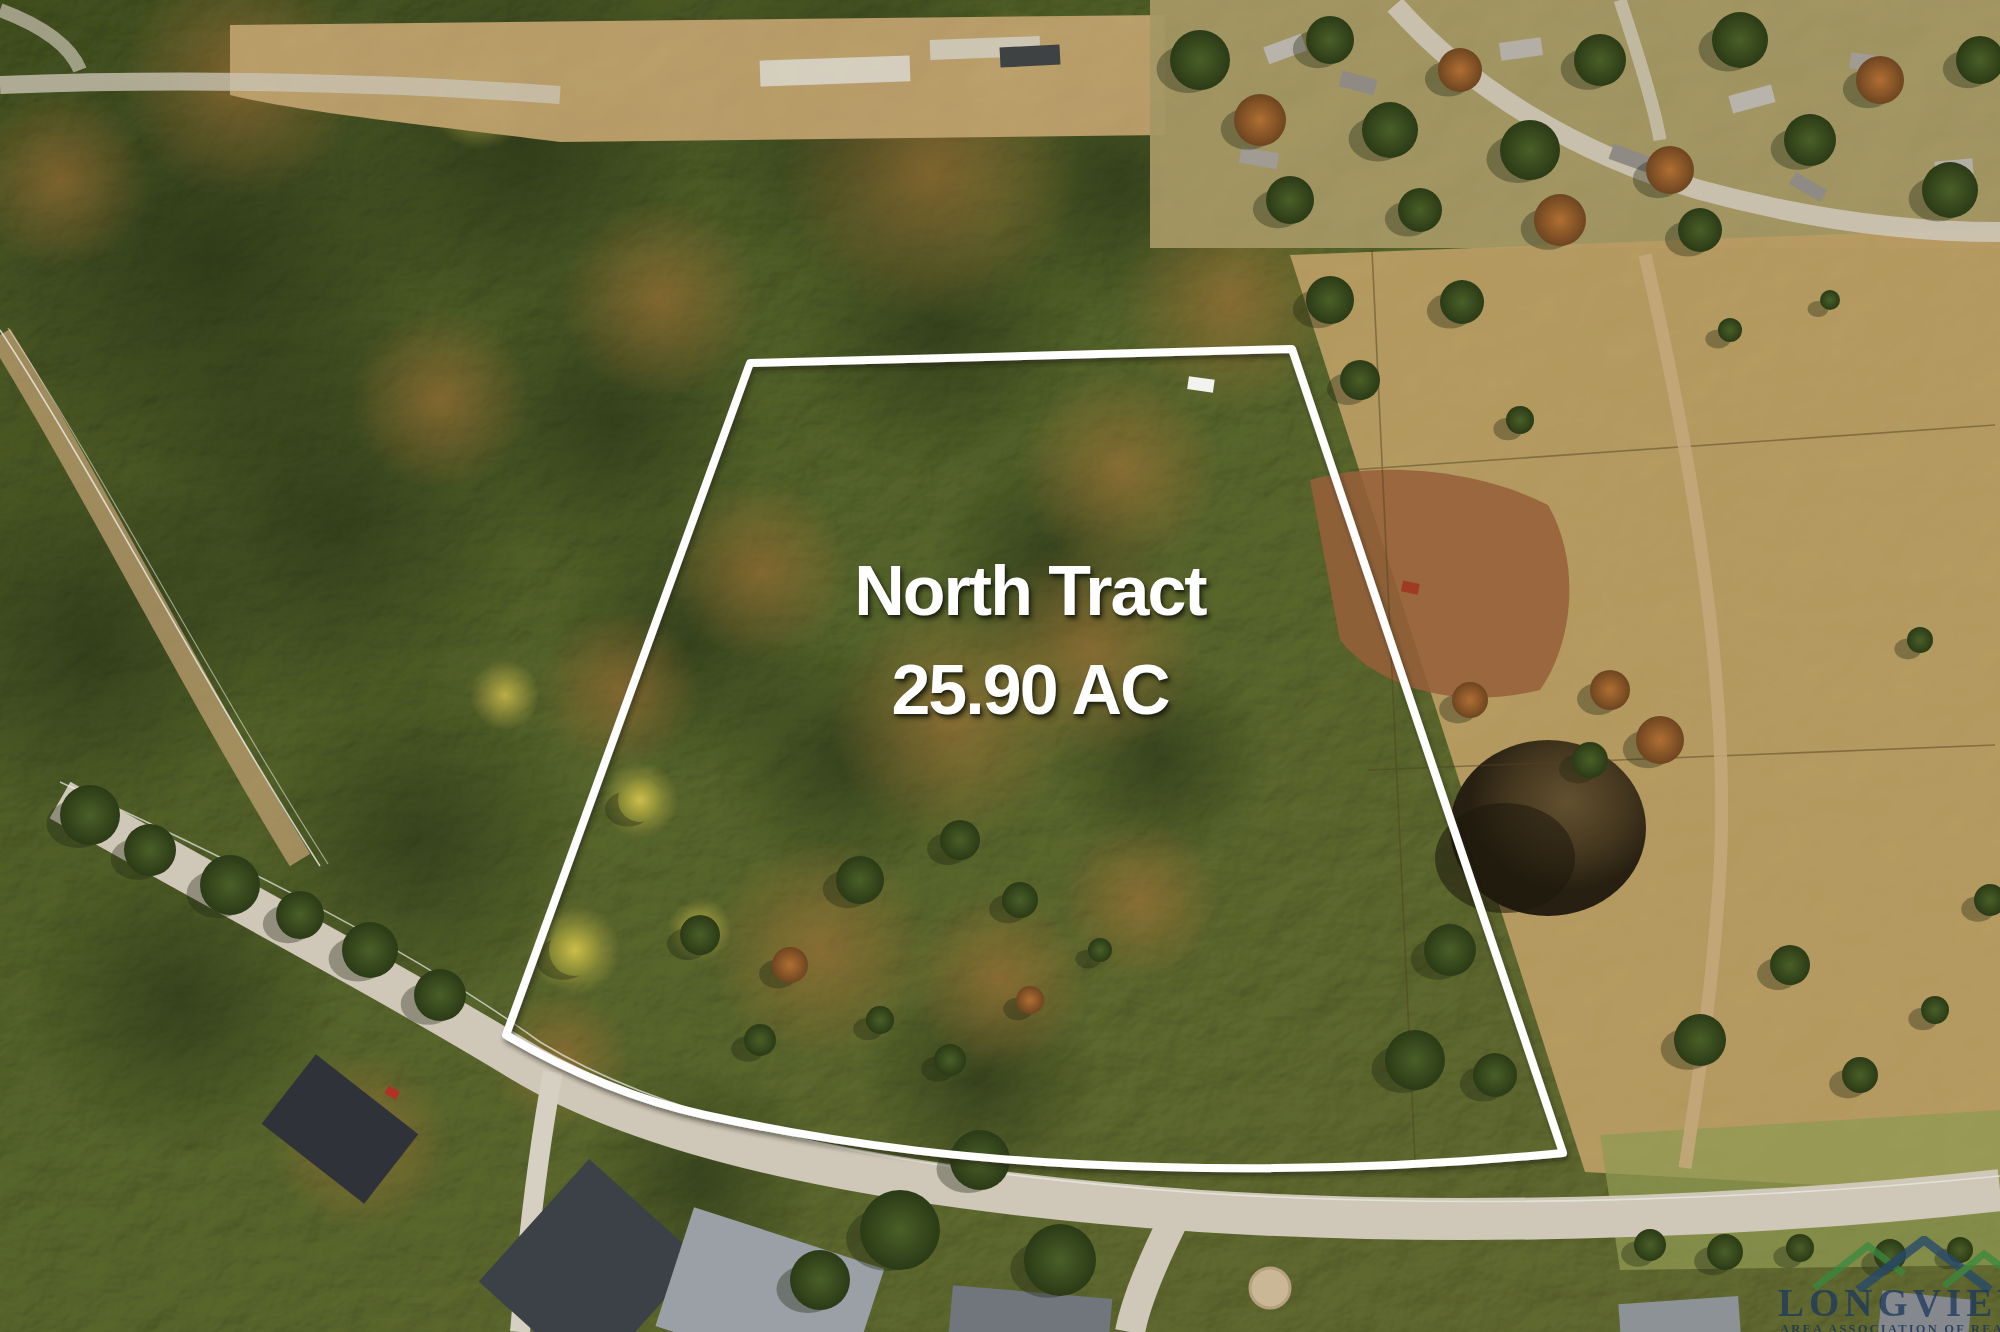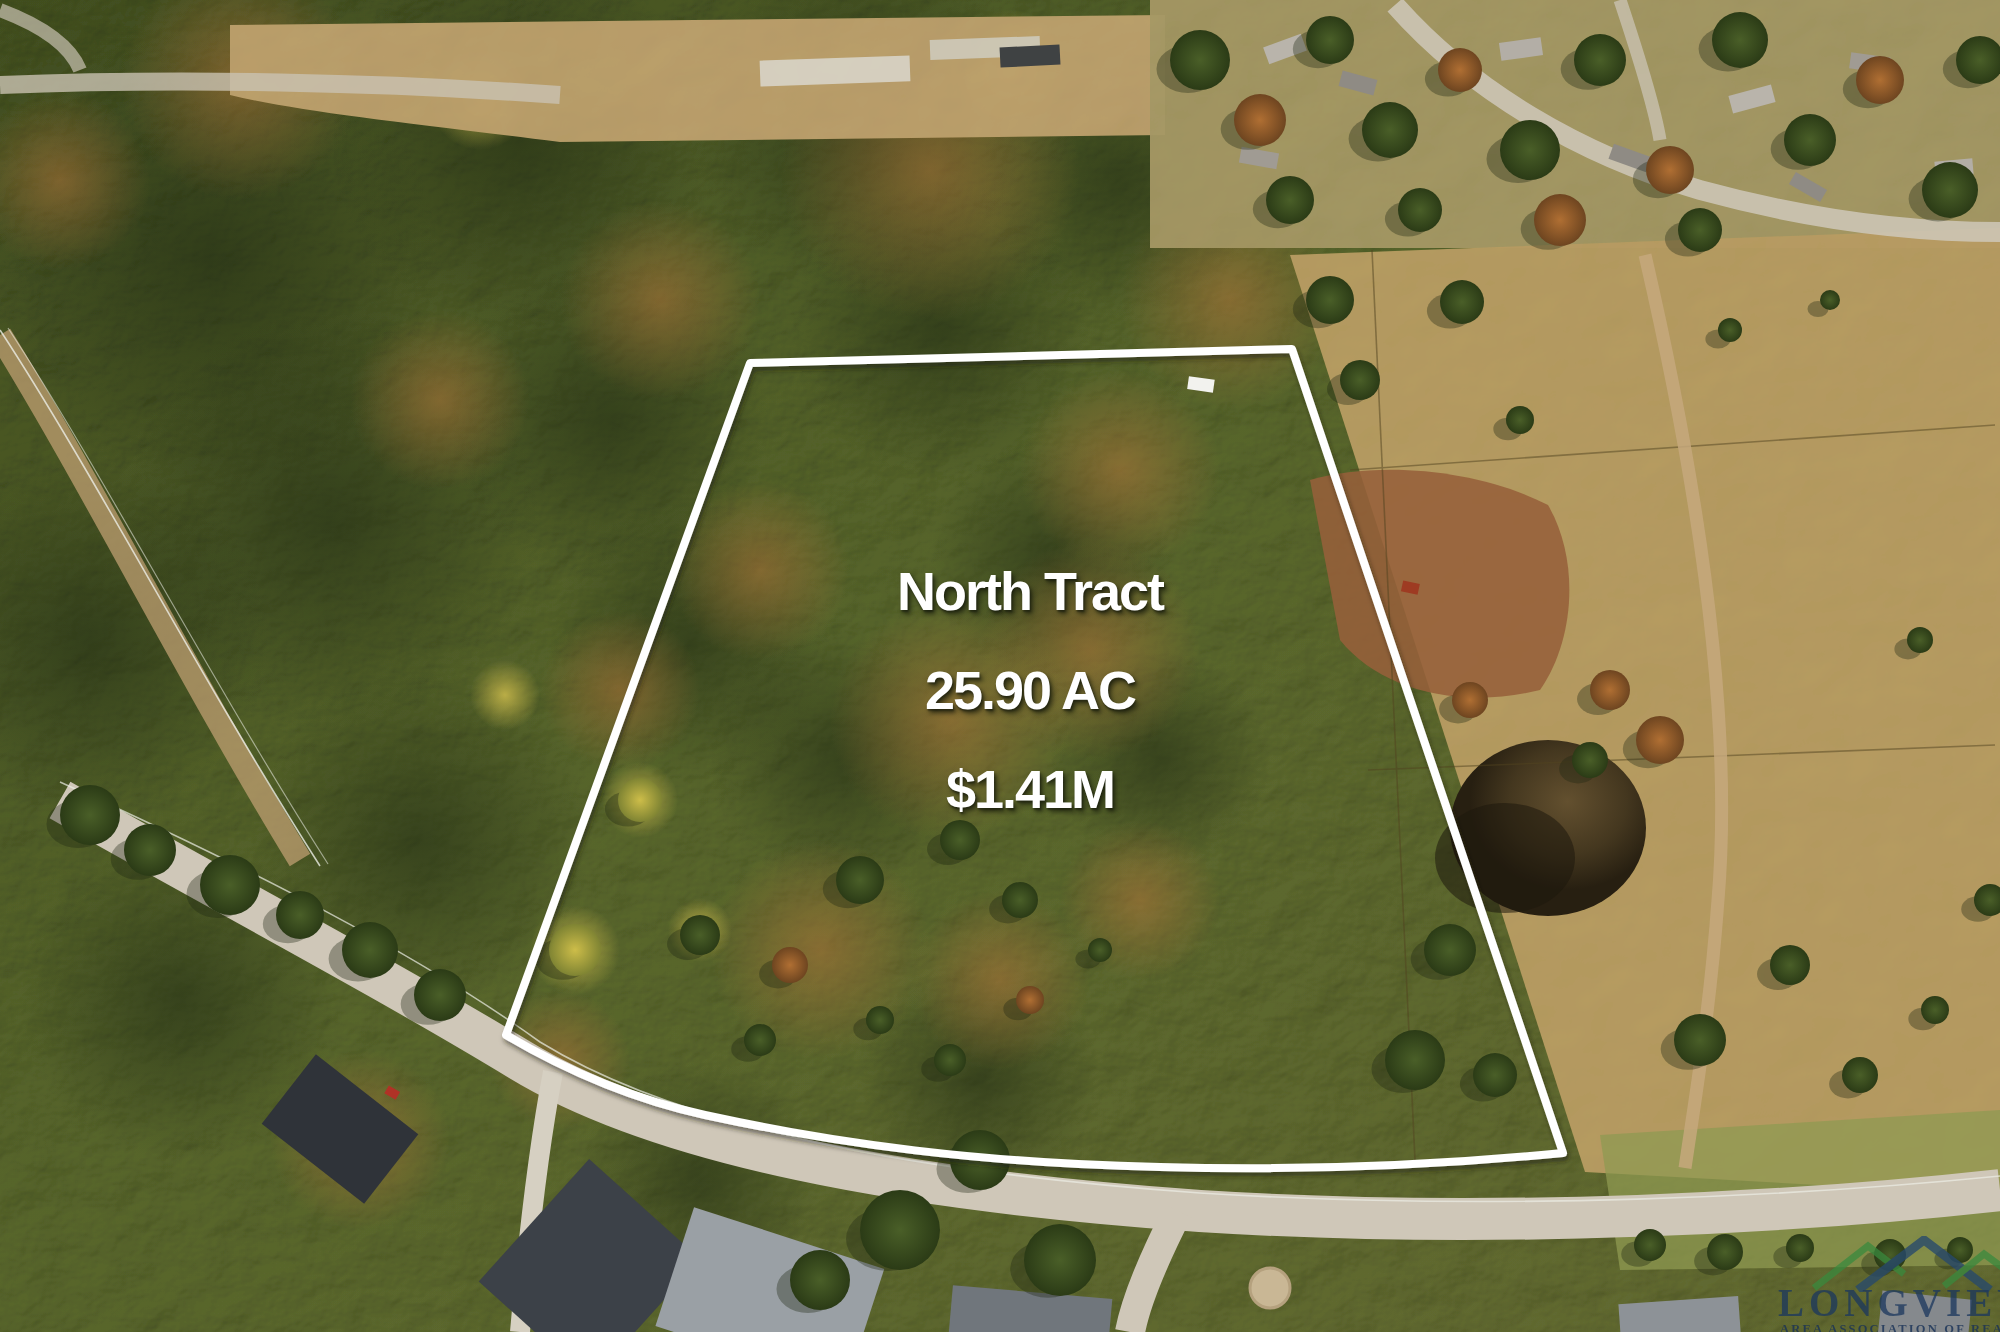--- a/index.html
+++ b/index.html
@@ -4,21 +4,21 @@
 <style>
   html,body{margin:0;padding:0;background:#222;}
   .stage{
     position:relative;width:2000px;height:1332px;overflow:hidden;
     font-family:"Liberation Sans",sans-serif;background:#55622c;
   }
   .scene{position:absolute;left:0;top:0;width:2000px;height:1332px;display:block;}
   
   .parcel-overlay{
     position:absolute;left:430px;top:542px;width:1200px;text-align:center;
-    color:#ffffff;font-weight:bold;font-size:54px;line-height:99px;letter-spacing:-2px;
+    color:#ffffff;font-weight:bold;font-size:70px;line-height:99px;letter-spacing:-2px;
     text-shadow:3px 4px 5px rgba(22,26,12,.70), 1px 2px 2px rgba(22,26,12,.55);
     pointer-events:none;
   }
   
   .watermark{position:absolute;left:1778px;top:1236px;width:330px;opacity:.92;}
   .wm-logo{position:absolute;left:28px;top:0;width:230px;height:56px;opacity:.85;}
   .wm-name{
     position:absolute;left:0;top:44px;width:330px;white-space:nowrap;
     font-family:"Liberation Serif","DejaVu Serif",serif;font-weight:700;
     font-size:39px;letter-spacing:5px;color:rgba(27,55,94,.82);
@@ -325,21 +325,20 @@
         <ellipse cx="1968" cy="69" rx="25.200000000000003" ry="19.200000000000003" fill="#1c2410" opacity="0.35"></ellipse>
         <circle cx="1980" cy="60" r="24" fill="url(#treeG)"></circle>
       </g>
 
     <path fill="none" stroke="#ffffff" stroke-width="8" stroke-linejoin="round" filter="url(#lineShadow)" d="M 750 363 L 1292 349 L 1563 1153 C 1440 1165 1300 1171 1160 1167 C 980 1163 838 1144 705 1115 C 618 1096 552 1062 506 1035 Z"></path>
   </svg>
 
   <div class="parcel-overlay">
     <div>North Tract</div>
     <div>25.90 AC</div>
-    <div>$1.41M</div>
   </div>
 
   <div class="watermark">
     <svg class="wm-logo" viewBox="0 0 230 56">
       <path d="M 8 52 L 62 10 L 98 38" fill="none" stroke="#3a8a3e" stroke-width="7" opacity=".95"></path>
       <path d="M 52 54 L 118 4 L 184 54" fill="none" stroke="#27496d" stroke-width="9"></path>
       <path d="M 138 50 L 178 18 L 222 50" fill="none" stroke="#3a8a3e" stroke-width="7" opacity=".95"></path>
     </svg>
     <div class="wm-name">LONGVIEW</div>
     <div class="wm-sub">AREA ASSOCIATION OF REALTORS</div>

